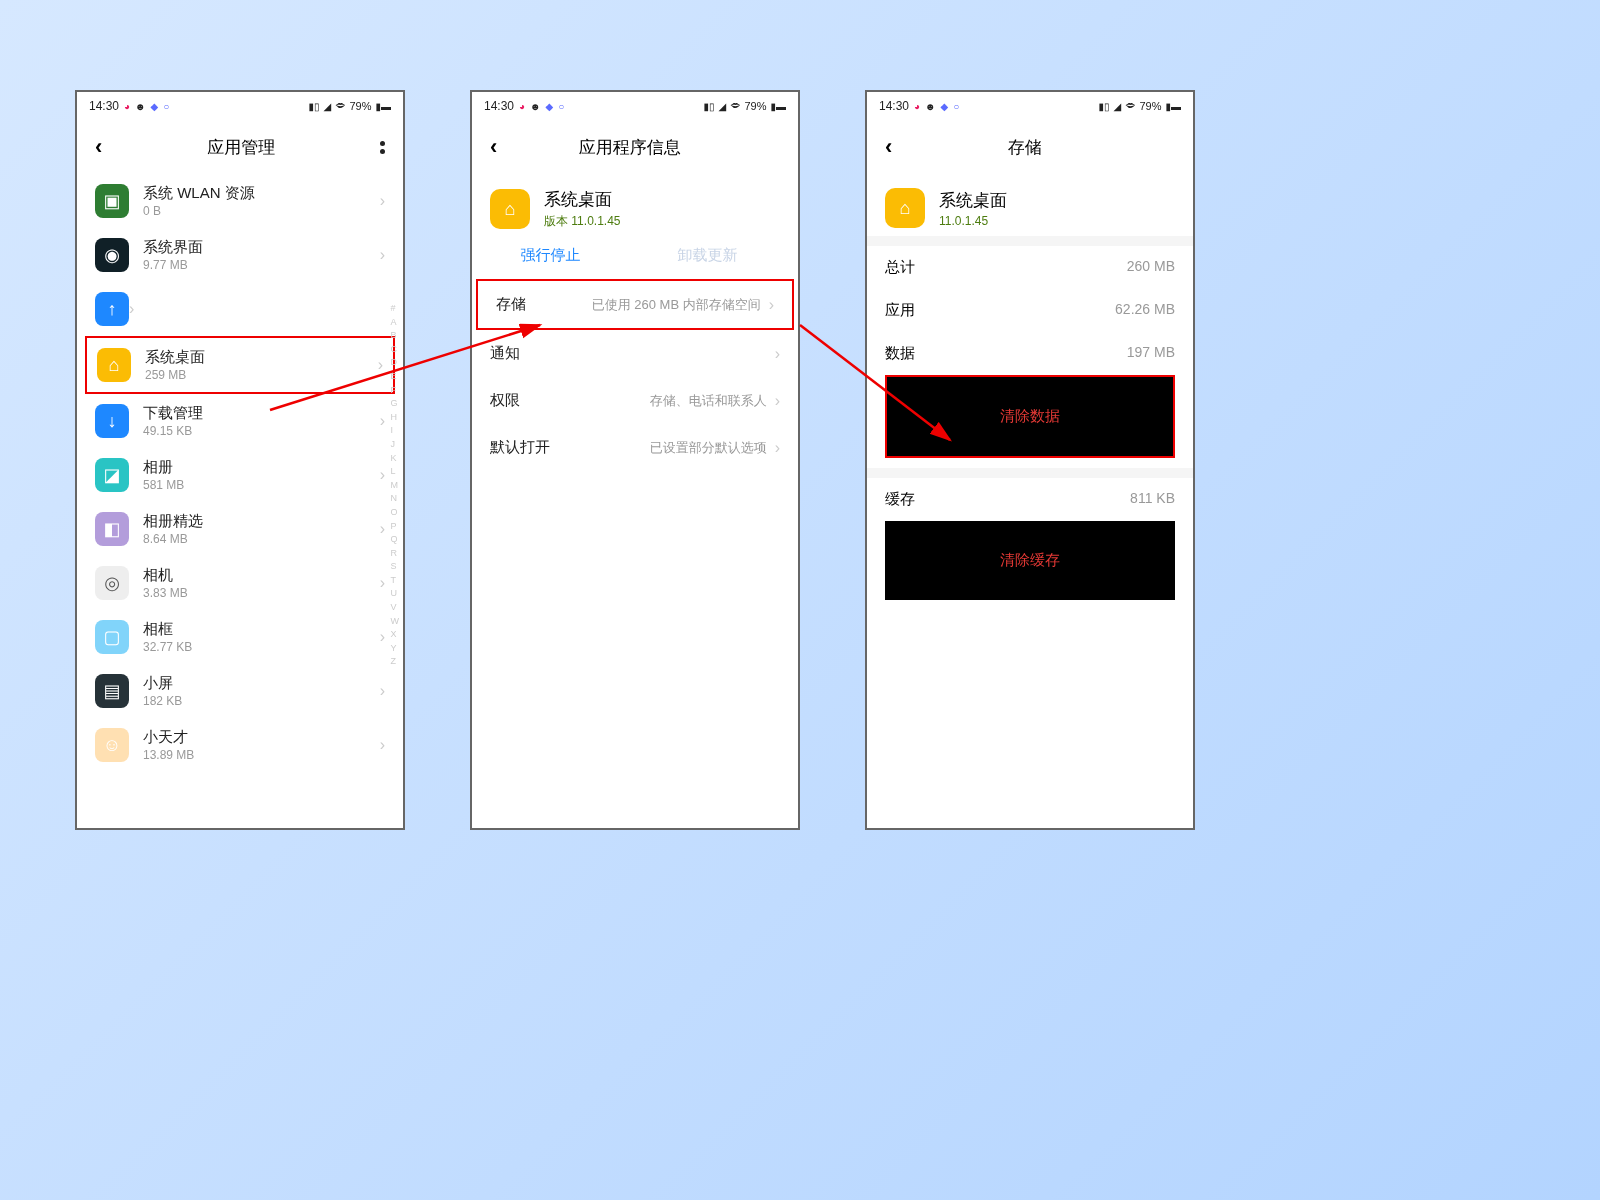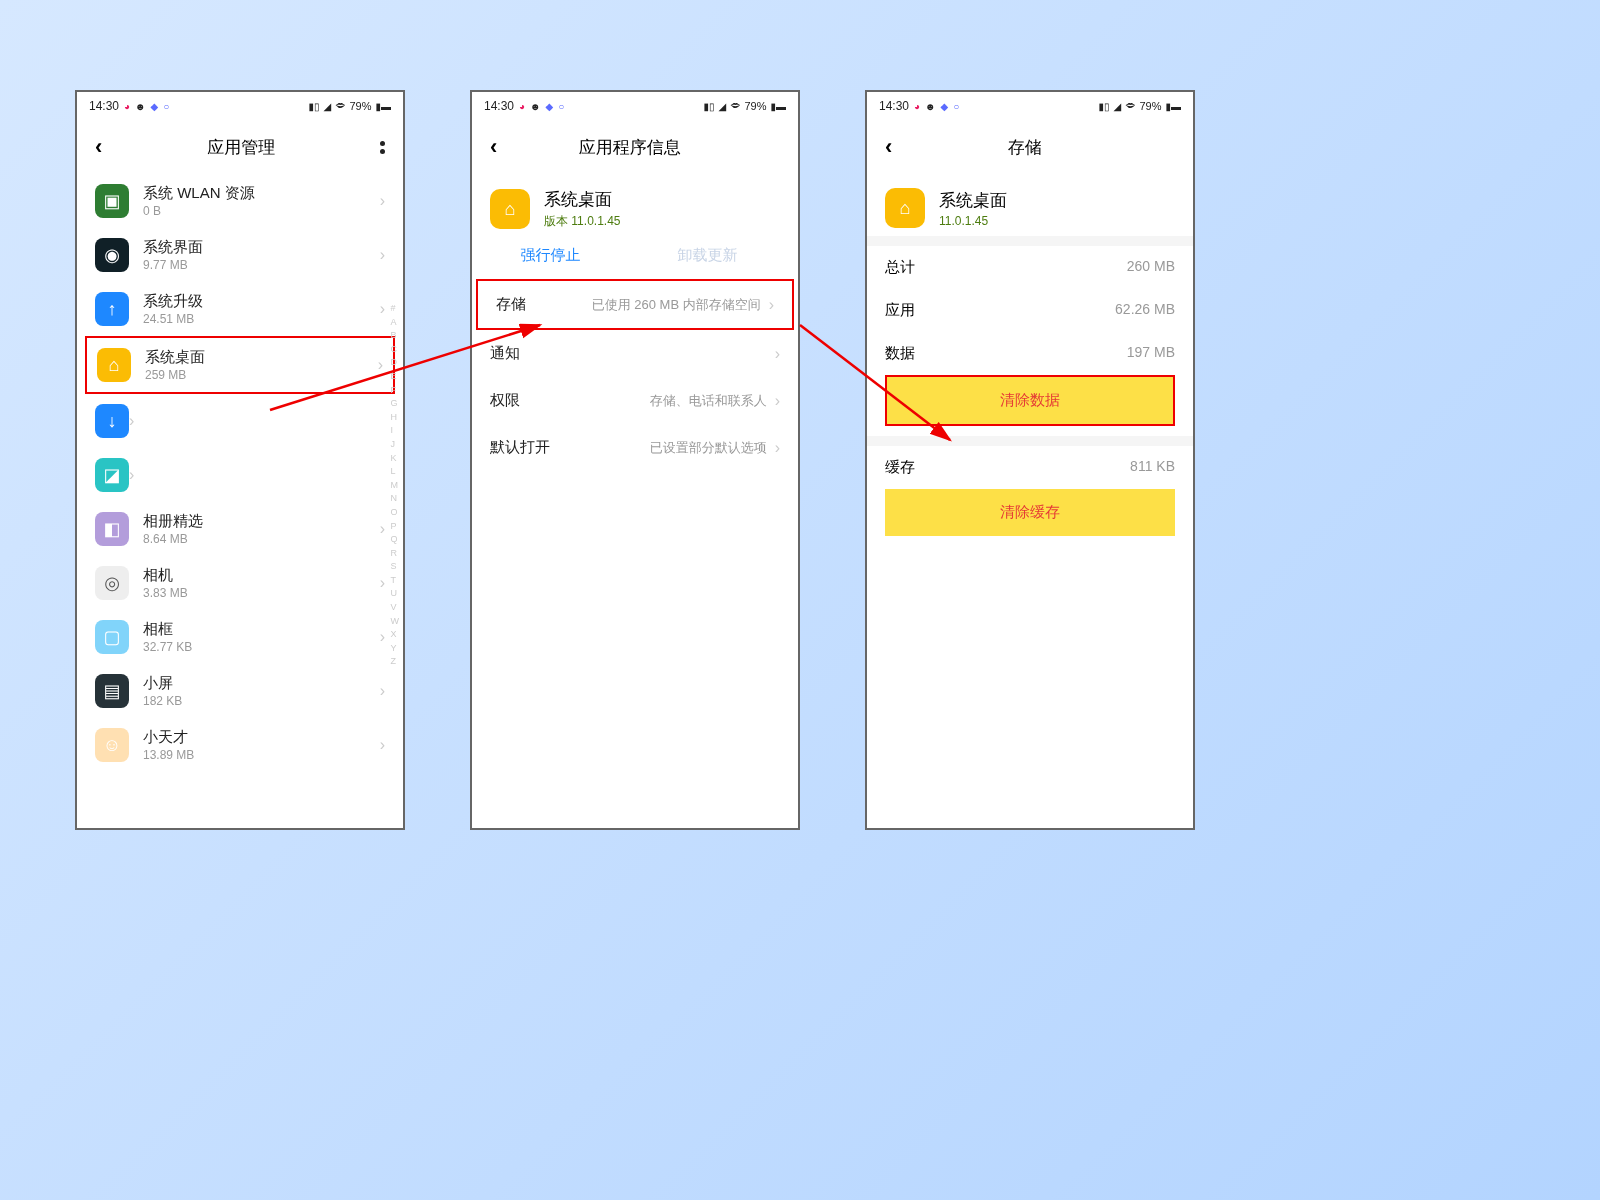--- a/index.html
+++ b/index.html
@@ -79,22 +79,22 @@
   }
   .detail-label { font-size: 15px; color: #222; }
   .detail-val { font-size: 13px; color: #999; flex: 1; text-align: right; margin-right: 8px; }
 
   .stat-row {
     display: flex; justify-content: space-between; padding: 12px 18px;
     font-size: 15px;
   }
   .stat-val { color: #999; font-size: 14px; }
   .danger-btn {
-    text-align: center; padding: 14px 0; color: #e53935; font-size: 15px;
-    cursor: pointer; margin: 0 18px; background:#fde047;
+    text-align: center; padding: 30px 0; color: #e53935; font-size: 15px;
+    cursor: pointer; margin: 0 18px; background:#000000;
   }
   .sep { height: 10px; background: #f5f5f5; }
 
   svg.arrow { position: absolute; pointer-events: none; }
 </style>
 </head>
 <body>
 
 <div class="phone phone1">
   <div class="status-bar">
@@ -133,40 +133,44 @@
       <div class="app-item">
         <div class="app-icon" style="background:#102027;color:#fff">◉</div>
         <div class="app-text">
           <div class="app-name">系统界面</div>
           <div class="app-size">9.77 MB</div>
         </div>
         <div class="chev">›</div>
       </div>
       <div class="app-item">
         <div class="app-icon" style="background:#1e88ff;color:#fff">↑</div>
-        <div class="app-text">
-          <div class="app-name">系统升级</div>
-          <div class="app-size">24.51 MB</div>
-        </div>
         <div class="chev">›</div>
       </div>
       <div class="app-item highlight-box">
         <div class="app-icon" style="background:#fbbc04;color:#fff">⌂</div>
         <div class="app-text">
           <div class="app-name">系统桌面</div>
           <div class="app-size">259 MB</div>
         </div>
         <div class="chev">›</div>
       </div>
       <div class="app-item">
         <div class="app-icon" style="background:#1e88ff;color:#fff">↓</div>
+        <div class="app-text">
+          <div class="app-name">下载管理</div>
+          <div class="app-size">49.15 KB</div>
+        </div>
         <div class="chev">›</div>
       </div>
       <div class="app-item">
         <div class="app-icon" style="background:#29c4c4;color:#fff">◪</div>
+        <div class="app-text">
+          <div class="app-name">相册</div>
+          <div class="app-size">581 MB</div>
+        </div>
         <div class="chev">›</div>
       </div>
       <div class="app-item">
         <div class="app-icon" style="background:#b39ddb;color:#fff">◧</div>
         <div class="app-text">
           <div class="app-name">相册精选</div>
           <div class="app-size">8.64 MB</div>
         </div>
         <div class="chev">›</div>
       </div>

